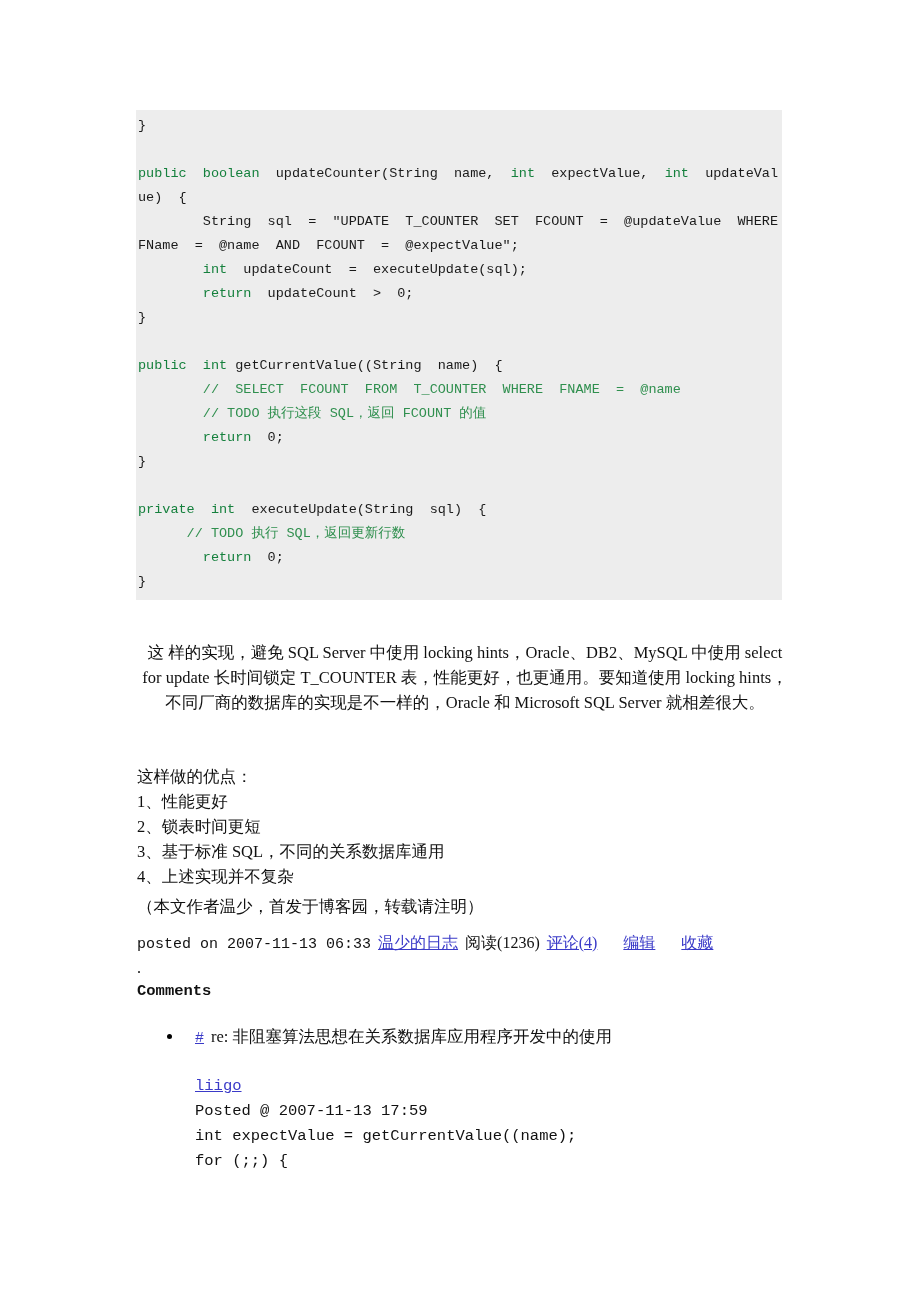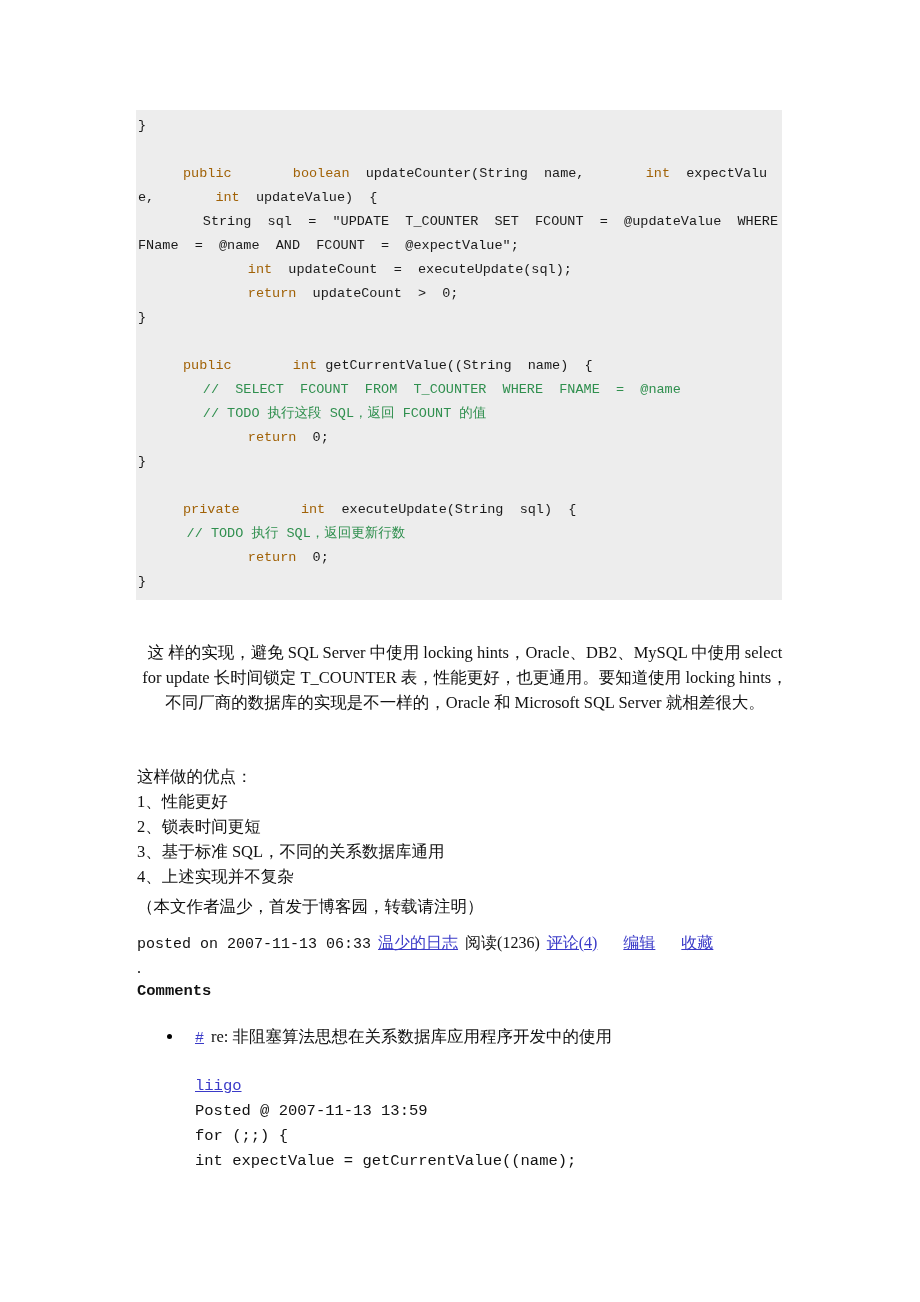--- a/index.html
+++ b/index.html
@@ -36,21 +36,21 @@
     padding: 4px 0 6px 0;
     box-sizing: border-box;
     white-space: pre-wrap;
     word-break: break-all;
   }
   .code-line {
     padding-left: 2px;
     min-height: 24px;
   }
   .code-line.blank { height: 24px; }
-  .kw   { color: #a16207; margin-left: 45px; }
+  .kw   { color: #15803d; }
   .cmt  { color: #2f8f4e; }
   .txt  { color: #1a1a1a; }
   .prose-para { position: absolute; left: 137px; width: 656px;
     font-size: 16.5px; line-height: 25px; color: #111; text-align: center; }
 
   .adv-list { position: absolute; left: 137px; width: 560px;
     font-size: 16.5px; line-height: 25px; color: #111; }
   .adv-list div { white-space: nowrap; }
 
   .footer-note { position: absolute; left: 137px; width: 680px;
@@ -175,18 +175,18 @@
 
   <div class="comment-item">
     <span class="bullet"></span>
     <div class="comment-title">
       <a href="#" class="hash-link">#</a><span class="gap-sm"></span><span>re: 非阻塞算法思想在关系数据库应用程序开发中的使用</span>
     </div>
   </div>
 
   <div class="comment-body">
     <div><a href="#" class="author">liigo</a></div>
-    <div class="meta">Posted @ 2007-11-13 13:59</div>
+    <div class="meta">Posted @ 2007-11-13 17:59</div>
+    <div class="code">int expectValue = getCurrentValue((name);</div>
     <div class="code">for (;;) {</div>
-    <div class="code">int expectValue = getCurrentValue((name);</div>
   </div>
 
 </div>
 
 </body></html>

